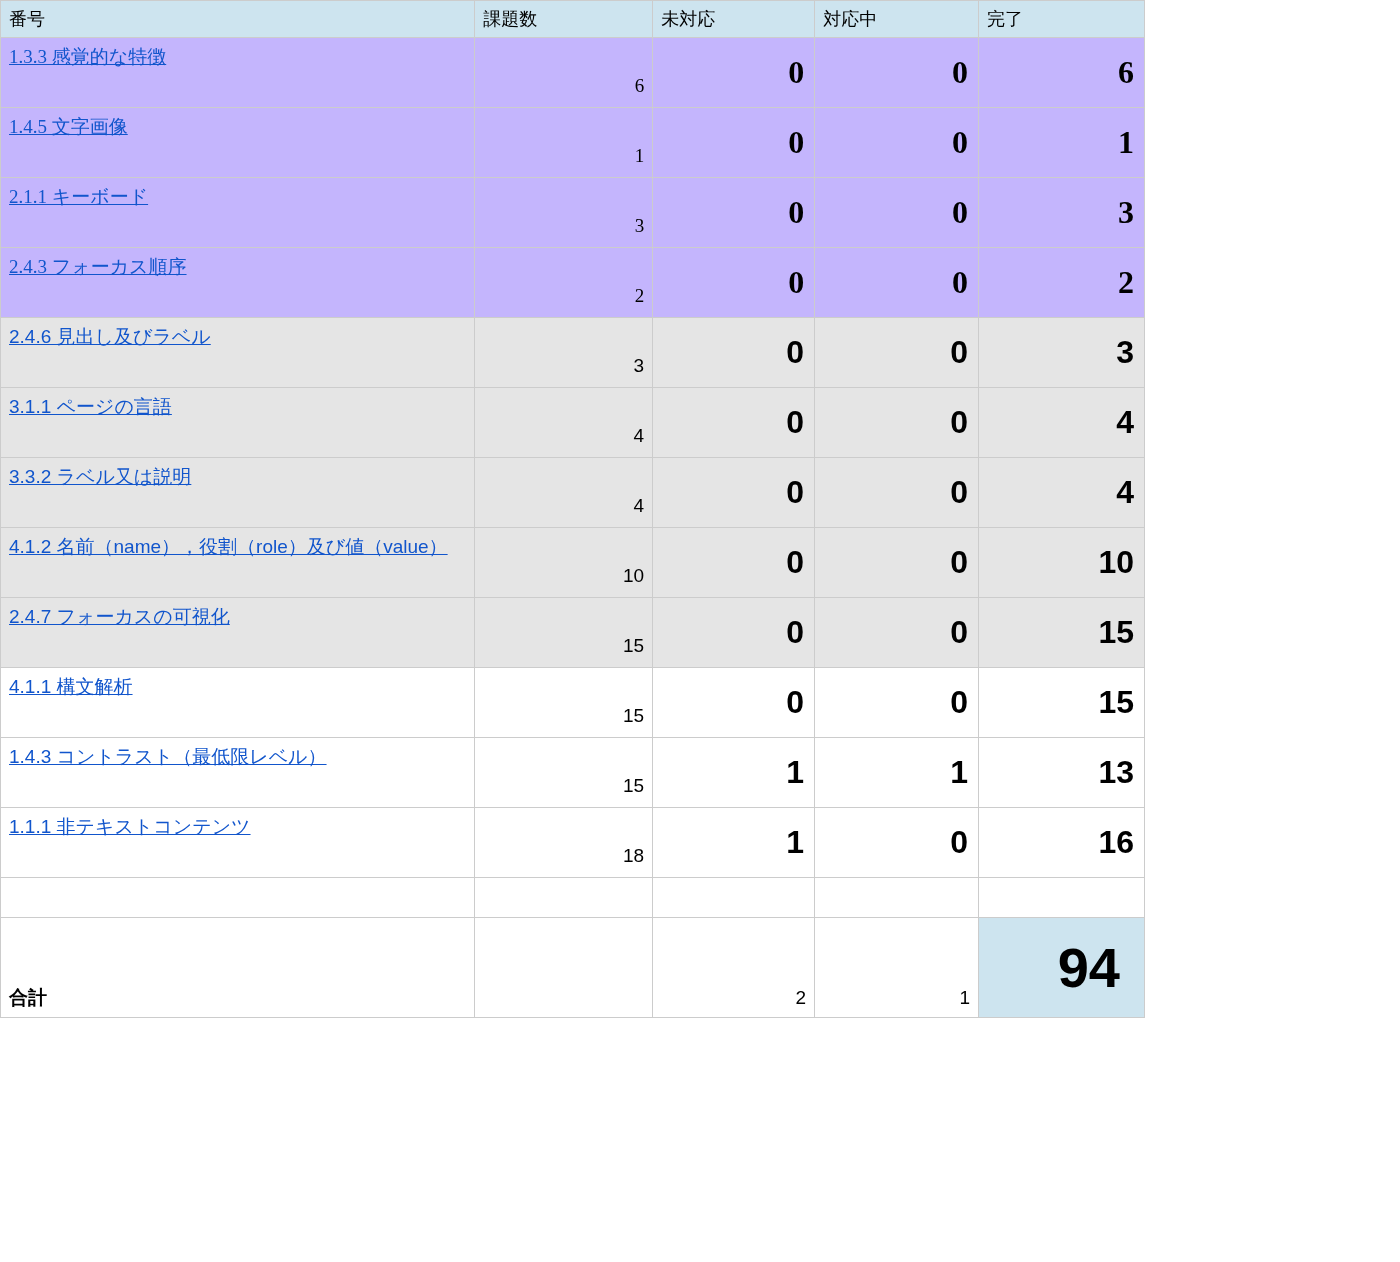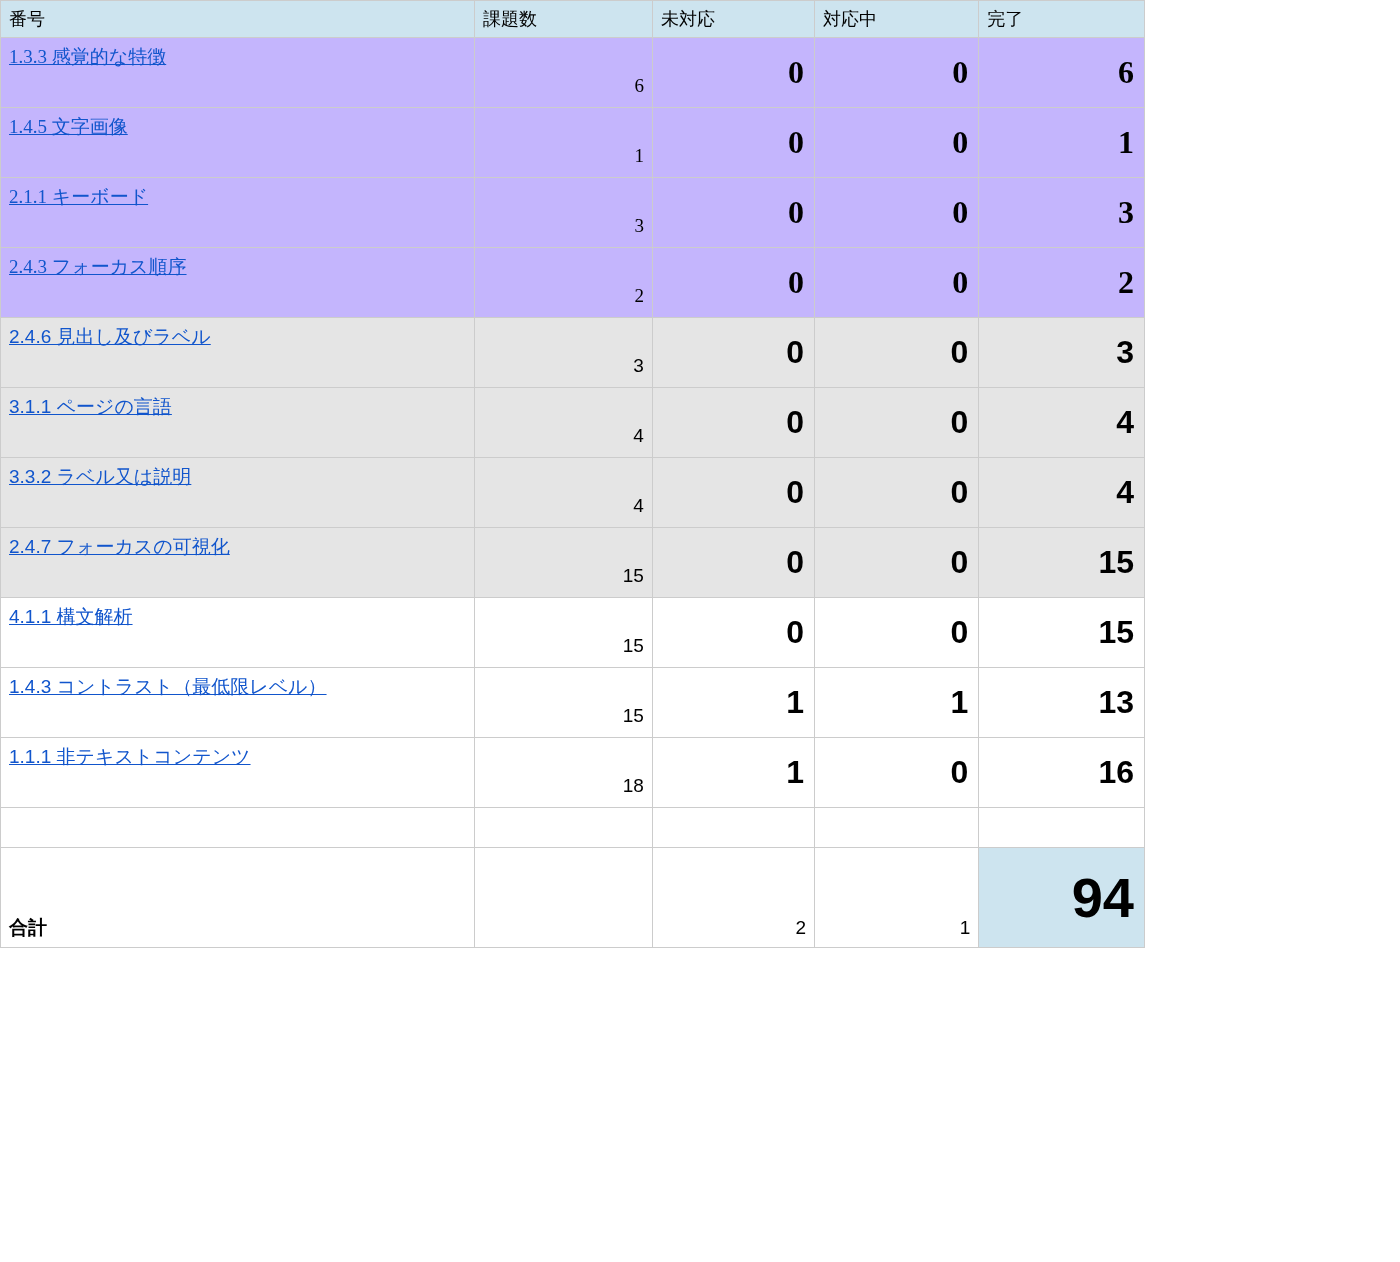--- a/index.html
+++ b/index.html
@@ -79,21 +79,21 @@
   .total-row td.total-small {
     text-align: right;
     padding-bottom: 8px;
   }
   .total-row td.total-big {
     background: #cde4ef;
     text-align: right;
     vertical-align: middle;
     font-size: 56px;
     font-weight: bold;
-    padding-right: 10px;
+    padding-right: 24px;
   }
 </style>
 </head>
 <body>
 
 <table class="table">
   <thead>
     <tr>
       <th class="col-num">番号</th>
       <th class="col-issues">課題数</th>
@@ -146,20 +146,27 @@
         <td class="num-big">4</td>
       </tr>
       <tr class="group-lav">
         <td class="link-cell"><a href="#">3.3.2 ラベル又は説明</a></td>
         <td class="num-small">4</td>
         <td class="num-big">0</td>
         <td class="num-big">0</td>
         <td class="num-big">4</td>
       </tr>
       <tr class="group-lav">
+        <td class="link-cell"><a href="#">4.1.2 名前（name），役割（role）及び値（value）</a></td>
+        <td class="num-small">10</td>
+        <td class="num-big">0</td>
+        <td class="num-big">0</td>
+        <td class="num-big">10</td>
+      </tr>
+      <tr class="group-lav">
         <td class="link-cell"><a href="#">2.4.7 フォーカスの可視化</a></td>
         <td class="num-small">15</td>
         <td class="num-big">0</td>
         <td class="num-big">0</td>
         <td class="num-big">15</td>
       </tr>
       <tr class="group-white">
         <td class="link-cell"><a href="#">4.1.1 構文解析</a></td>
         <td class="num-small">15</td>
         <td class="num-big">0</td>

